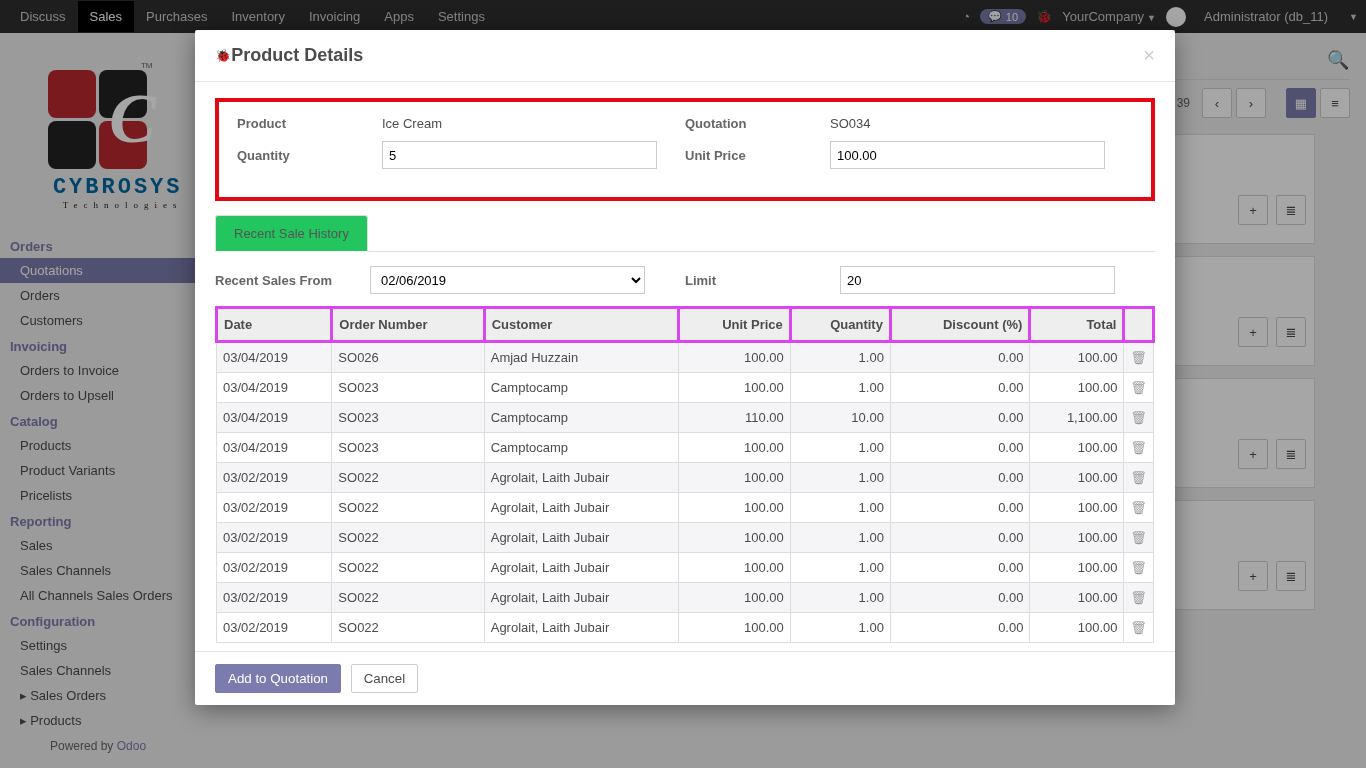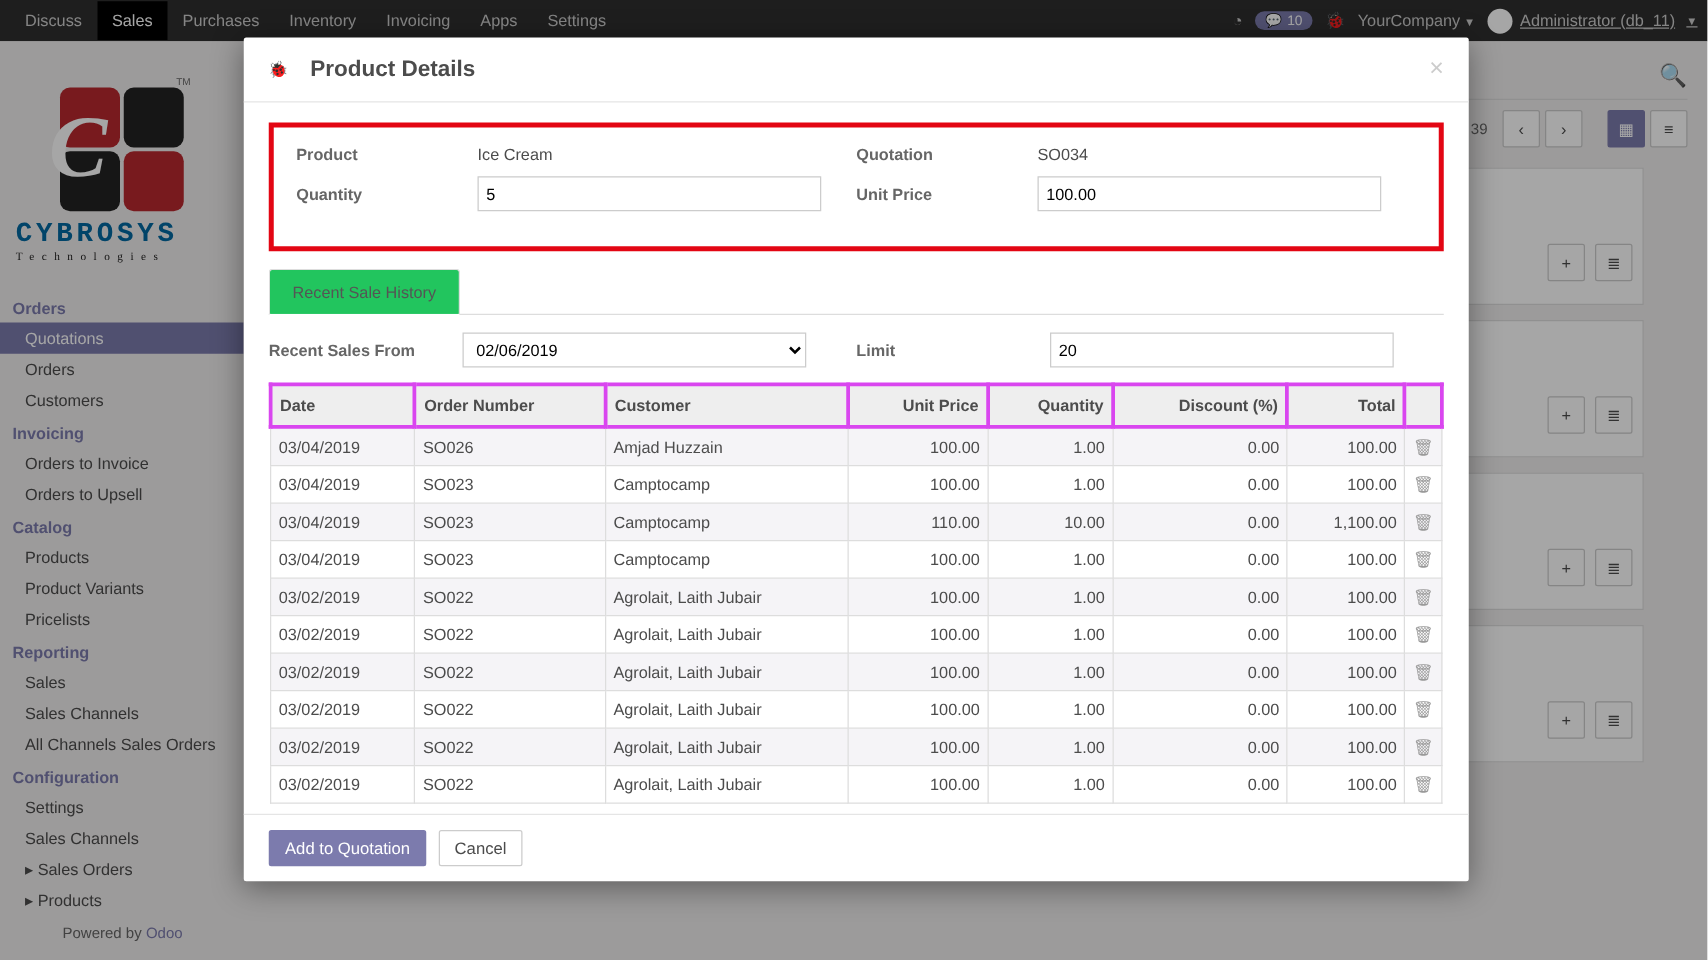--- a/index.html
+++ b/index.html
@@ -11,21 +11,21 @@
 .topnav .nav-item { padding: 8px 12px; cursor: pointer; text-align: center; }
 .topnav .nav-item.active { background: #000; color: #fff; }
 .topnav .nav-right { margin-left: auto; display: flex; align-items: center; gap: 10px; }
 .topnav .badge { background: #7c7bad; color: #fff; border-radius: 10px; padding: 1px 8px; font-size: 11px; display: inline-flex; align-items: center; gap: 4px; }
 .topnav .avatar { width: 20px; height: 20px; border-radius: 50%; background: #fff; display: inline-block; }
 .topnav .caret { font-size: 9px; margin-left: 3px; }
 
 
 .sidebar { position: absolute; left: 0; top: 33px; bottom: 0; width: 195px; background: #f0eeee; }
 .logo-area { padding: 12px 8px 8px 8px; text-align: center; }
-.logo-box { width: 170px; height: 180px; margin: 0 auto; display: flex; flex-direction: column; align-items: flex-start; justify-content: center; }
+.logo-box { width: 170px; height: 180px; margin: 0 auto; display: flex; flex-direction: column; align-items: flex-end; justify-content: center; }
 .sidebar .section-title { color: #7c7bad; font-weight: bold; padding: 6px 10px 4px 10px; font-size: 13px; }
 .sidebar .menu-item { padding: 5px 10px 5px 20px; color: #4c4c4c; cursor: pointer; font-size: 13px; }
 .sidebar .menu-item.active { background: #7c7bad; color: #fff; }
 .sidebar .footer-text { padding: 6px 10px 0 50px; color: #666; font-size: 12px; }
 .sidebar .footer-text a { color: #7c7bad; }
 .sidebar .menu-item-arrow { padding-left: 20px; }
 
 
 .main-area { position: absolute; left: 195px; right: 0; top: 33px; bottom: 0; background: #f0eeee; padding: 8px 16px; }
 .search-row { display: flex; align-items: center; justify-content: flex-end; padding: 8px 0; border-bottom: 1px solid #ddd; }
@@ -36,21 +36,21 @@
 
 .kanban-ghost { display: flex; flex-wrap: wrap; gap: 12px; padding-top: 8px; }
 .kanban-card { width: 360px; height: 110px; background: #fff; border: 1px solid #ddd; position: relative; }
 .kanban-card .card-actions { position: absolute; right: 8px; top: 60px; display: flex; gap: 4px; }
 .card-actions .btn-icon { width: 30px; height: 30px; }
 
 
 .overlay { position: absolute; inset: 0; background: rgba(0,0,0,0.35); z-index: 10; }
 .modal { position: absolute; left: 195px; top: 30px; width: 980px; background: #fff; border-radius: 2px; z-index: 20; box-shadow: 0 5px 25px rgba(0,0,0,0.4); }
 .modal-header { padding: 14px 20px; border-bottom: 1px solid #e5e5e5; display: flex; align-items: center; }
-.modal-header .title { font-size: 18px; font-weight: bold; color: #4c4c4c; margin-left: 17px; }
+.modal-header .title { font-size: 18px; font-weight: bold; color: #4c4c4c; margin-left: 0; }
 .modal-header .bug-icon { color: #999; }
 .modal-header .close-x { margin-left: auto; color: #ccc; font-size: 20px; cursor: pointer; }
 .modal-body { padding: 16px 20px 8px 20px; max-height: 620px; overflow: hidden; }
 .highlight-box { border: 4px solid #e30613; padding: 14px 18px 18px 18px; margin-bottom: 14px; }
 .form-row { display: flex; }
 .form-col { flex: 1; }
 .field-row { display: flex; align-items: center; margin-bottom: 10px; }
 .field-label { width: 145px; font-weight: bold; color: #666; }
 .field-value { color: #4c4c4c; }
 input.text-input, select.text-input { border: 1px solid #ccc; padding: 4px 6px; font-size: 13px; height: 28px; background: #fff; }
@@ -106,21 +106,21 @@
     <div class="nav-item">Inventory</div>
     <div class="nav-item">Invoicing</div>
     <div class="nav-item">Apps</div>
     <div class="nav-item">Settings</div>
   </div>
   <div class="nav-right">
     <span>◔</span>
     <span class="badge">💬 <span>10</span></span>
     <span>🐞</span>
     <span><span>YourCompany</span><span class="caret">▼</span></span>
-    <span style="display:flex;align-items:center;gap:6px;text-decoration:underline;">
+    <span style="display:flex;align-items:center;gap:18px;">
       <span class="avatar"></span>
       <span>Administrator (db_11)</span>
       <span class="caret">▼</span>
     </span>
   </div>
 </div>
 
 <div class="sidebar">
   <div class="logo-area">
     <div class="logo-box">

